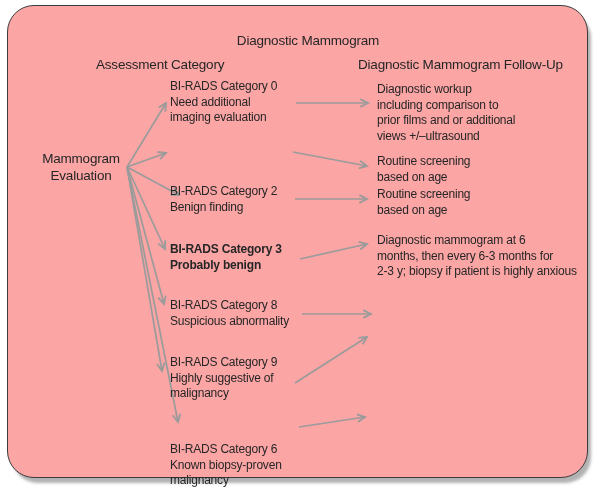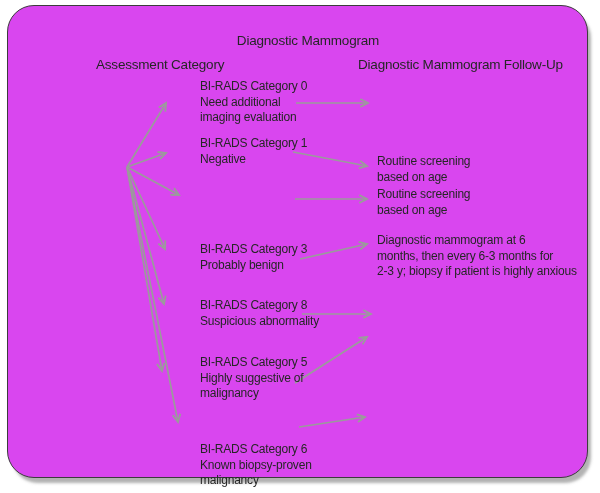--- a/index.html
+++ b/index.html
@@ -9,21 +9,21 @@
     height: 493px;
     background: #ffffff;
     font-family: "Liberation Sans", "DejaVu Sans", sans-serif;
     color: #262626;
     overflow: hidden;
   }
   .panel {
     position: absolute;
     left: 7px; top: 5px;
     width: 581px; height: 473px;
-    background: #d946ef;
+    background: #fca5a5;
     border: 1.5px solid #3c3c3c;
     border-radius: 27px;
     box-shadow: 4px 6px 3px -1px rgba(115,115,115,0.55);
     box-sizing: border-box;
   }
   .arrows {
     position: absolute;
     left: 0; top: 0;
     width: 600px; height: 493px;
     pointer-events: none;
@@ -46,33 +46,35 @@
     top: 50px;
     font-size: 13.5px;
     line-height: 17px;
   }
   .root-node {
     left: 30px; top: 144px; width: 86px;
     text-align: center;
     font-size: 13.5px;
     line-height: 17px;
   }
-  .cat { left: 192px; }
+  .cat { left: 162px; }
   .fu  { left: 369px; }
 </style>
 </head>
 <body>
 
 <div class="page">
   <div class="panel">
 
     <div class="txt title">Diagnostic Mammogram</div>
     <div class="txt col-header" style="left:88px;">Assessment Category</div>
     <div class="txt col-header" style="left:350px;text-align:right;">Diagnostic Mammogram Follow-Up</div>
 
+    <div class="txt root-node">Mammogram
+Evaluation</div>
 
     <svg class="arrows" viewBox="0 0 600 493" xmlns="http://www.w3.org/2000/svg">
       <defs>
         <marker id="ah" viewBox="0 0 10 10" markerWidth="11" markerHeight="11" refX="8.5" refY="5" orient="auto" markerUnits="userSpaceOnUse">
           <path d="M1.5,1.5 L8.5,5 L1.5,8.5" fill="none" stroke="#9b9b9b" stroke-width="1.7" stroke-linejoin="miter"></path>
         </marker>
       </defs>
       <g stroke="#9b9b9b" stroke-width="1.7" fill="none">
         <line x1="119" y1="161" x2="158" y2="97" marker-end="url(#ah)"></line>
         <line x1="119" y1="161" x2="158" y2="147" marker-end="url(#ah)"></line>
@@ -87,33 +89,37 @@
         <line x1="292" y1="253" x2="359" y2="238" marker-end="url(#ah)"></line>
         <line x1="294" y1="308" x2="363" y2="308" marker-end="url(#ah)"></line>
         <line x1="287" y1="377" x2="359" y2="331" marker-end="url(#ah)"></line>
         <line x1="291" y1="421" x2="357" y2="411" marker-end="url(#ah)"></line>
       </g>
     </svg>
 
     <div class="txt cat" style="top:73px;">BI-RADS Category 0
 Need additional
 imaging evaluation</div>
-    <div class="txt cat" style="top:130px;">BI-RADS Category 1
-Negative</div>
-    <div class="txt cat" style="top:236px;">BI-RADS Category 3
+    <div class="txt cat" style="top:178px;">BI-RADS Category 2
+Benign finding</div>
+    <div class="txt cat" style="top:236px;font-weight:bold;">BI-RADS Category 3
 Probably benign</div>
     <div class="txt cat" style="top:292px;">BI-RADS Category 8
 Suspicious abnormality</div>
-    <div class="txt cat" style="top:349px;">BI-RADS Category 5
+    <div class="txt cat" style="top:349px;">BI-RADS Category 9
 Highly suggestive of
 malignancy</div>
     <div class="txt cat" style="top:407px;margin-top:29px;">BI-RADS Category 6
 Known biopsy-proven
 malignancy</div>
 
+    <div class="txt fu" style="top:76px;">Diagnostic workup
+including comparison to
+prior films and or additional
+views +/–ultrasound</div>
     <div class="txt fu" style="top:148px;">Routine screening
 based on age</div>
     <div class="txt fu" style="top:181px;">Routine screening
 based on age</div>
     <div class="txt fu" style="top:227px;">Diagnostic mammogram at 6
 months, then every 6-3 months for
 2-3 y; biopsy if patient is highly anxious</div>
 
   </div>
 </div>

